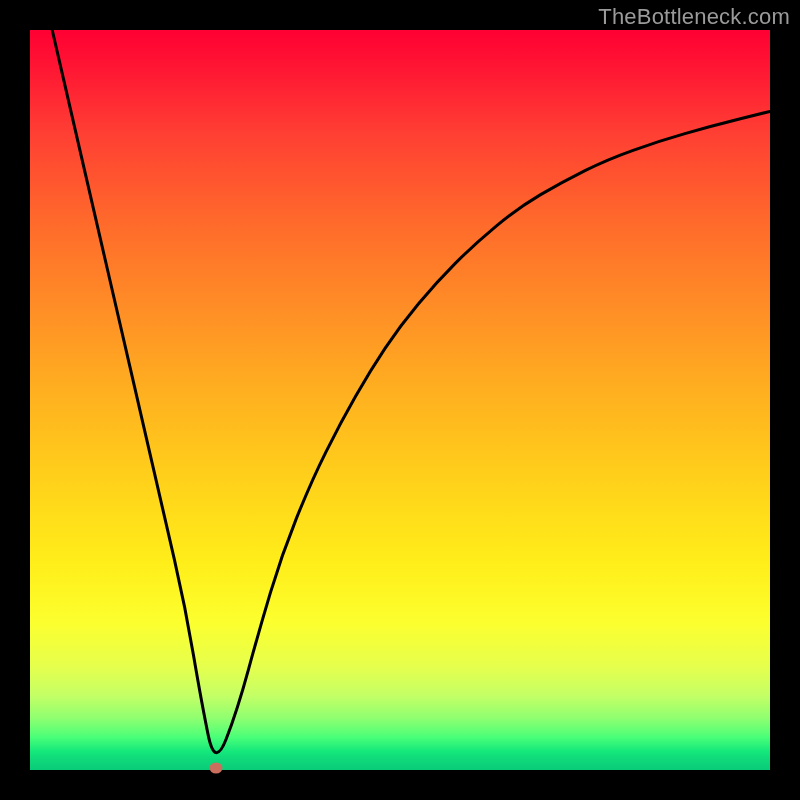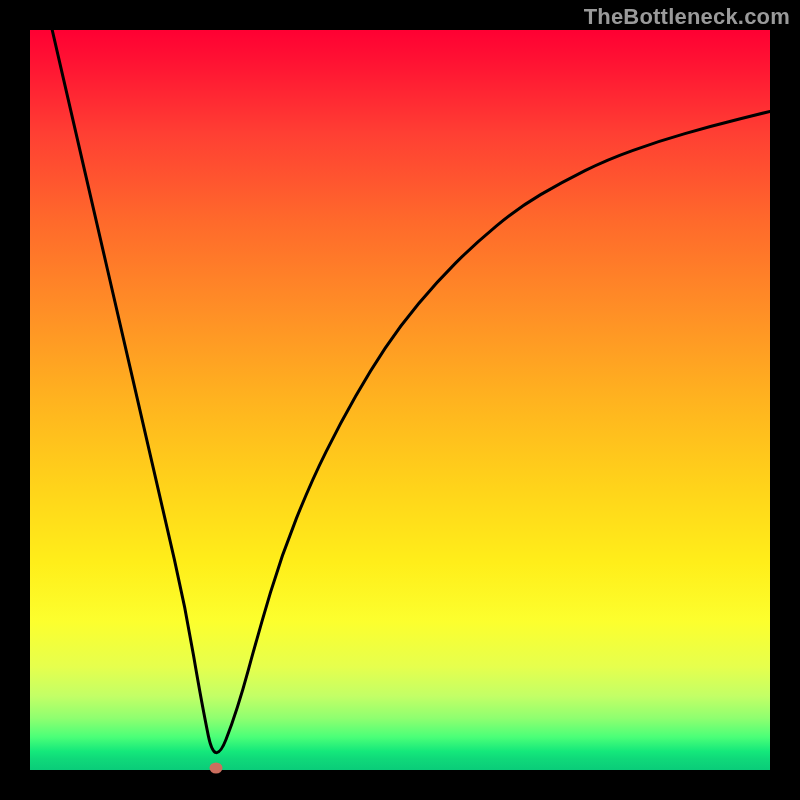--- a/index.html
+++ b/index.html
@@ -51,21 +51,21 @@
     left: 0;
     width: 740px;
     height: 740px;
   }
   .watermark {
     position: absolute;
     top: 4px;
     right: 10px;
     color: #9a9a9a;
     font-size: 22px;
-    font-weight: 700;
+    font-weight: 400;
     letter-spacing: 0.2px;
     user-select: none;
   }
   .marker {
     position: absolute;
     width: 13px;
     height: 11px;
     background: #cc6e5e;
     border-radius: 50%;
     transform: translate(-50%, -50%);

